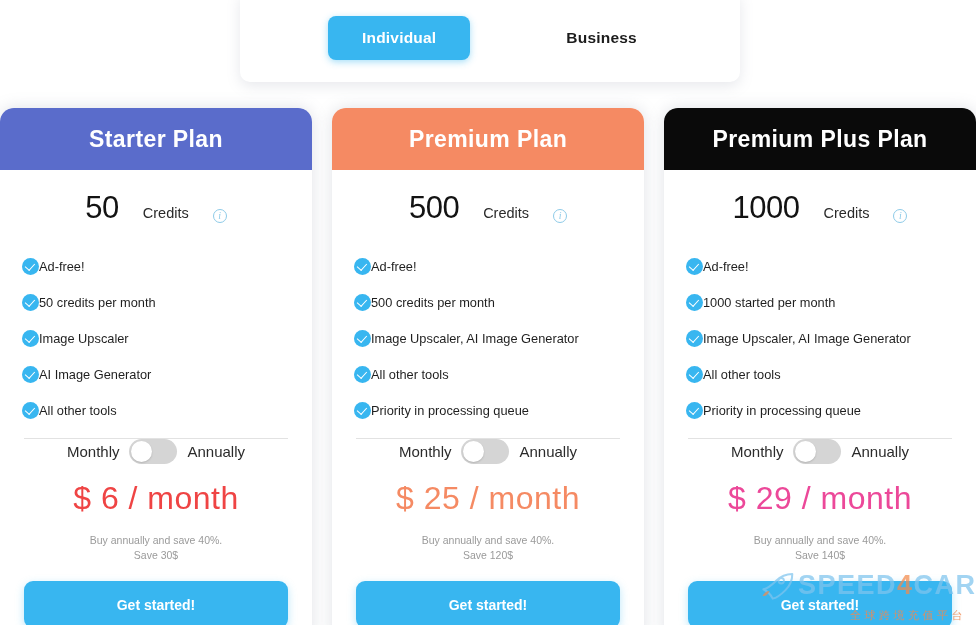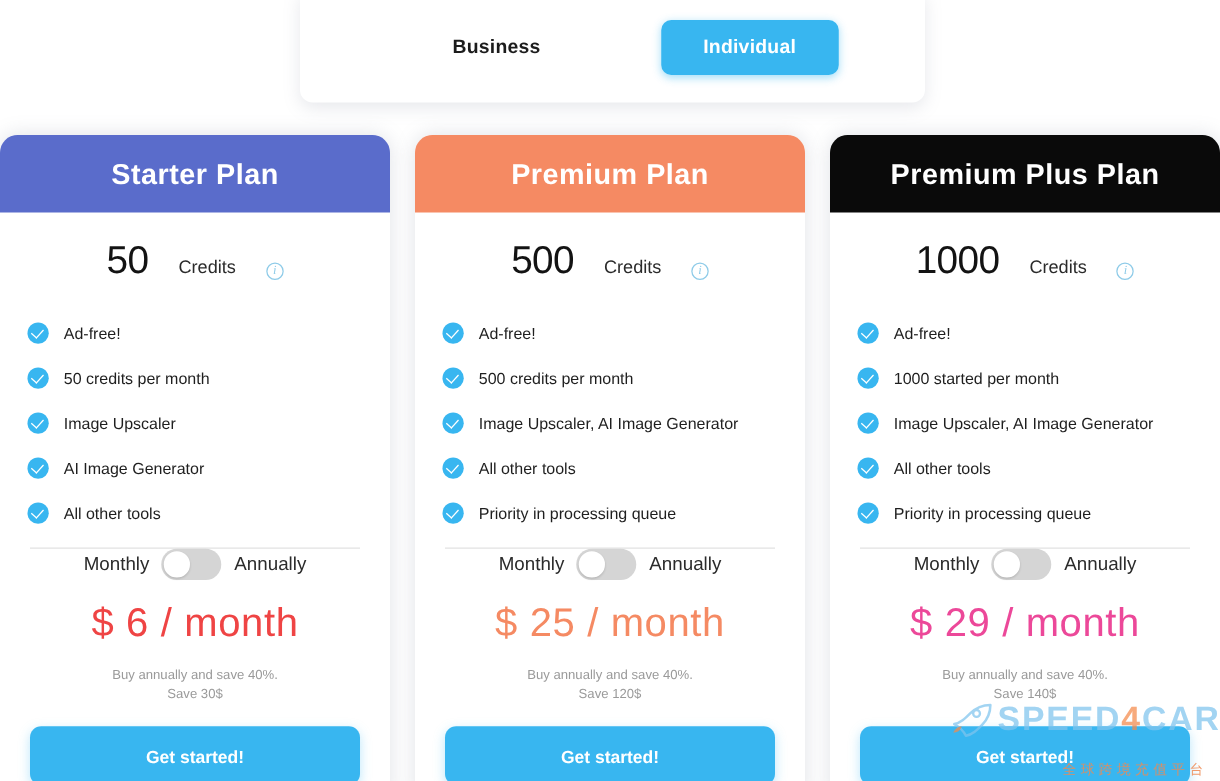--- a/index.html
+++ b/index.html
@@ -116,21 +116,20 @@
 
   
   .features {
     list-style: none;
     margin-top: 22px;
     padding: 0 0 0 22px;
   }
   .feature {
     display: flex;
     align-items: center;
-    gap: 12px;
     height: 36px;
   }
   .check {
     flex: 0 0 auto;
     width: 17px; height: 17px;
     border-radius: 50%;
     background: #38b6f0;
     position: relative;
   }
   .check::after {
@@ -228,33 +227,33 @@
     letter-spacing: 1.5px;
     color: #7fc4ee;
     line-height: 1;
   }
   .wm-text .four { color: #f58a4b; }
   .wm-sub {
     text-align: right;
     font-size: 11px;
     letter-spacing: 3.5px;
     color: #f08a52;
-    margin-top: 18px;
+    margin-top: 8px;
     padding-right: 4px;
     opacity: .85;
   }
 </style>
 </head>
 <body>
 
 <div id="stage">
 
   <div class="tabbar">
+    <button class="tab active">Individual</button>
     <button class="tab">Business</button>
-    <button class="tab active">Individual</button>
   </div>
 
   <div class="cards">
 
     <div class="card">
       <div class="card-head" style="background:#5a6ccb">
         <h2>Starter Plan</h2>
       </div>
       <div class="credits-row">
         <span class="credits-num">50</span>

